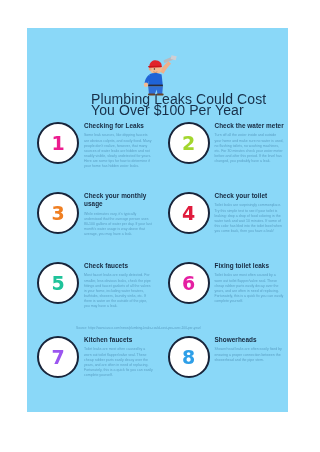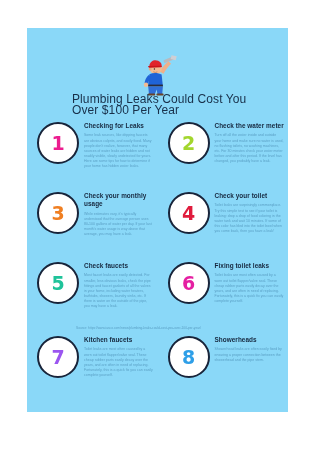--- a/index.html
+++ b/index.html
@@ -35,24 +35,24 @@
   }
   .plumber {
     position: relative;
     width: 46px;
     height: 44px;
   }
   .plumber svg { display: block; }
 
   .title {
     position: absolute;
-    left: 45px;
+    left: 64px;
     top: 66px;
     width: 180px;
-    font-size: 12px;
+    font-size: 14px;
     line-height: 11.4px;
     letter-spacing: 0.1px;
     color: #18304a;
     font-weight: 400;
   }
 
   
   .grid {
     position: absolute;
     left: 0;

